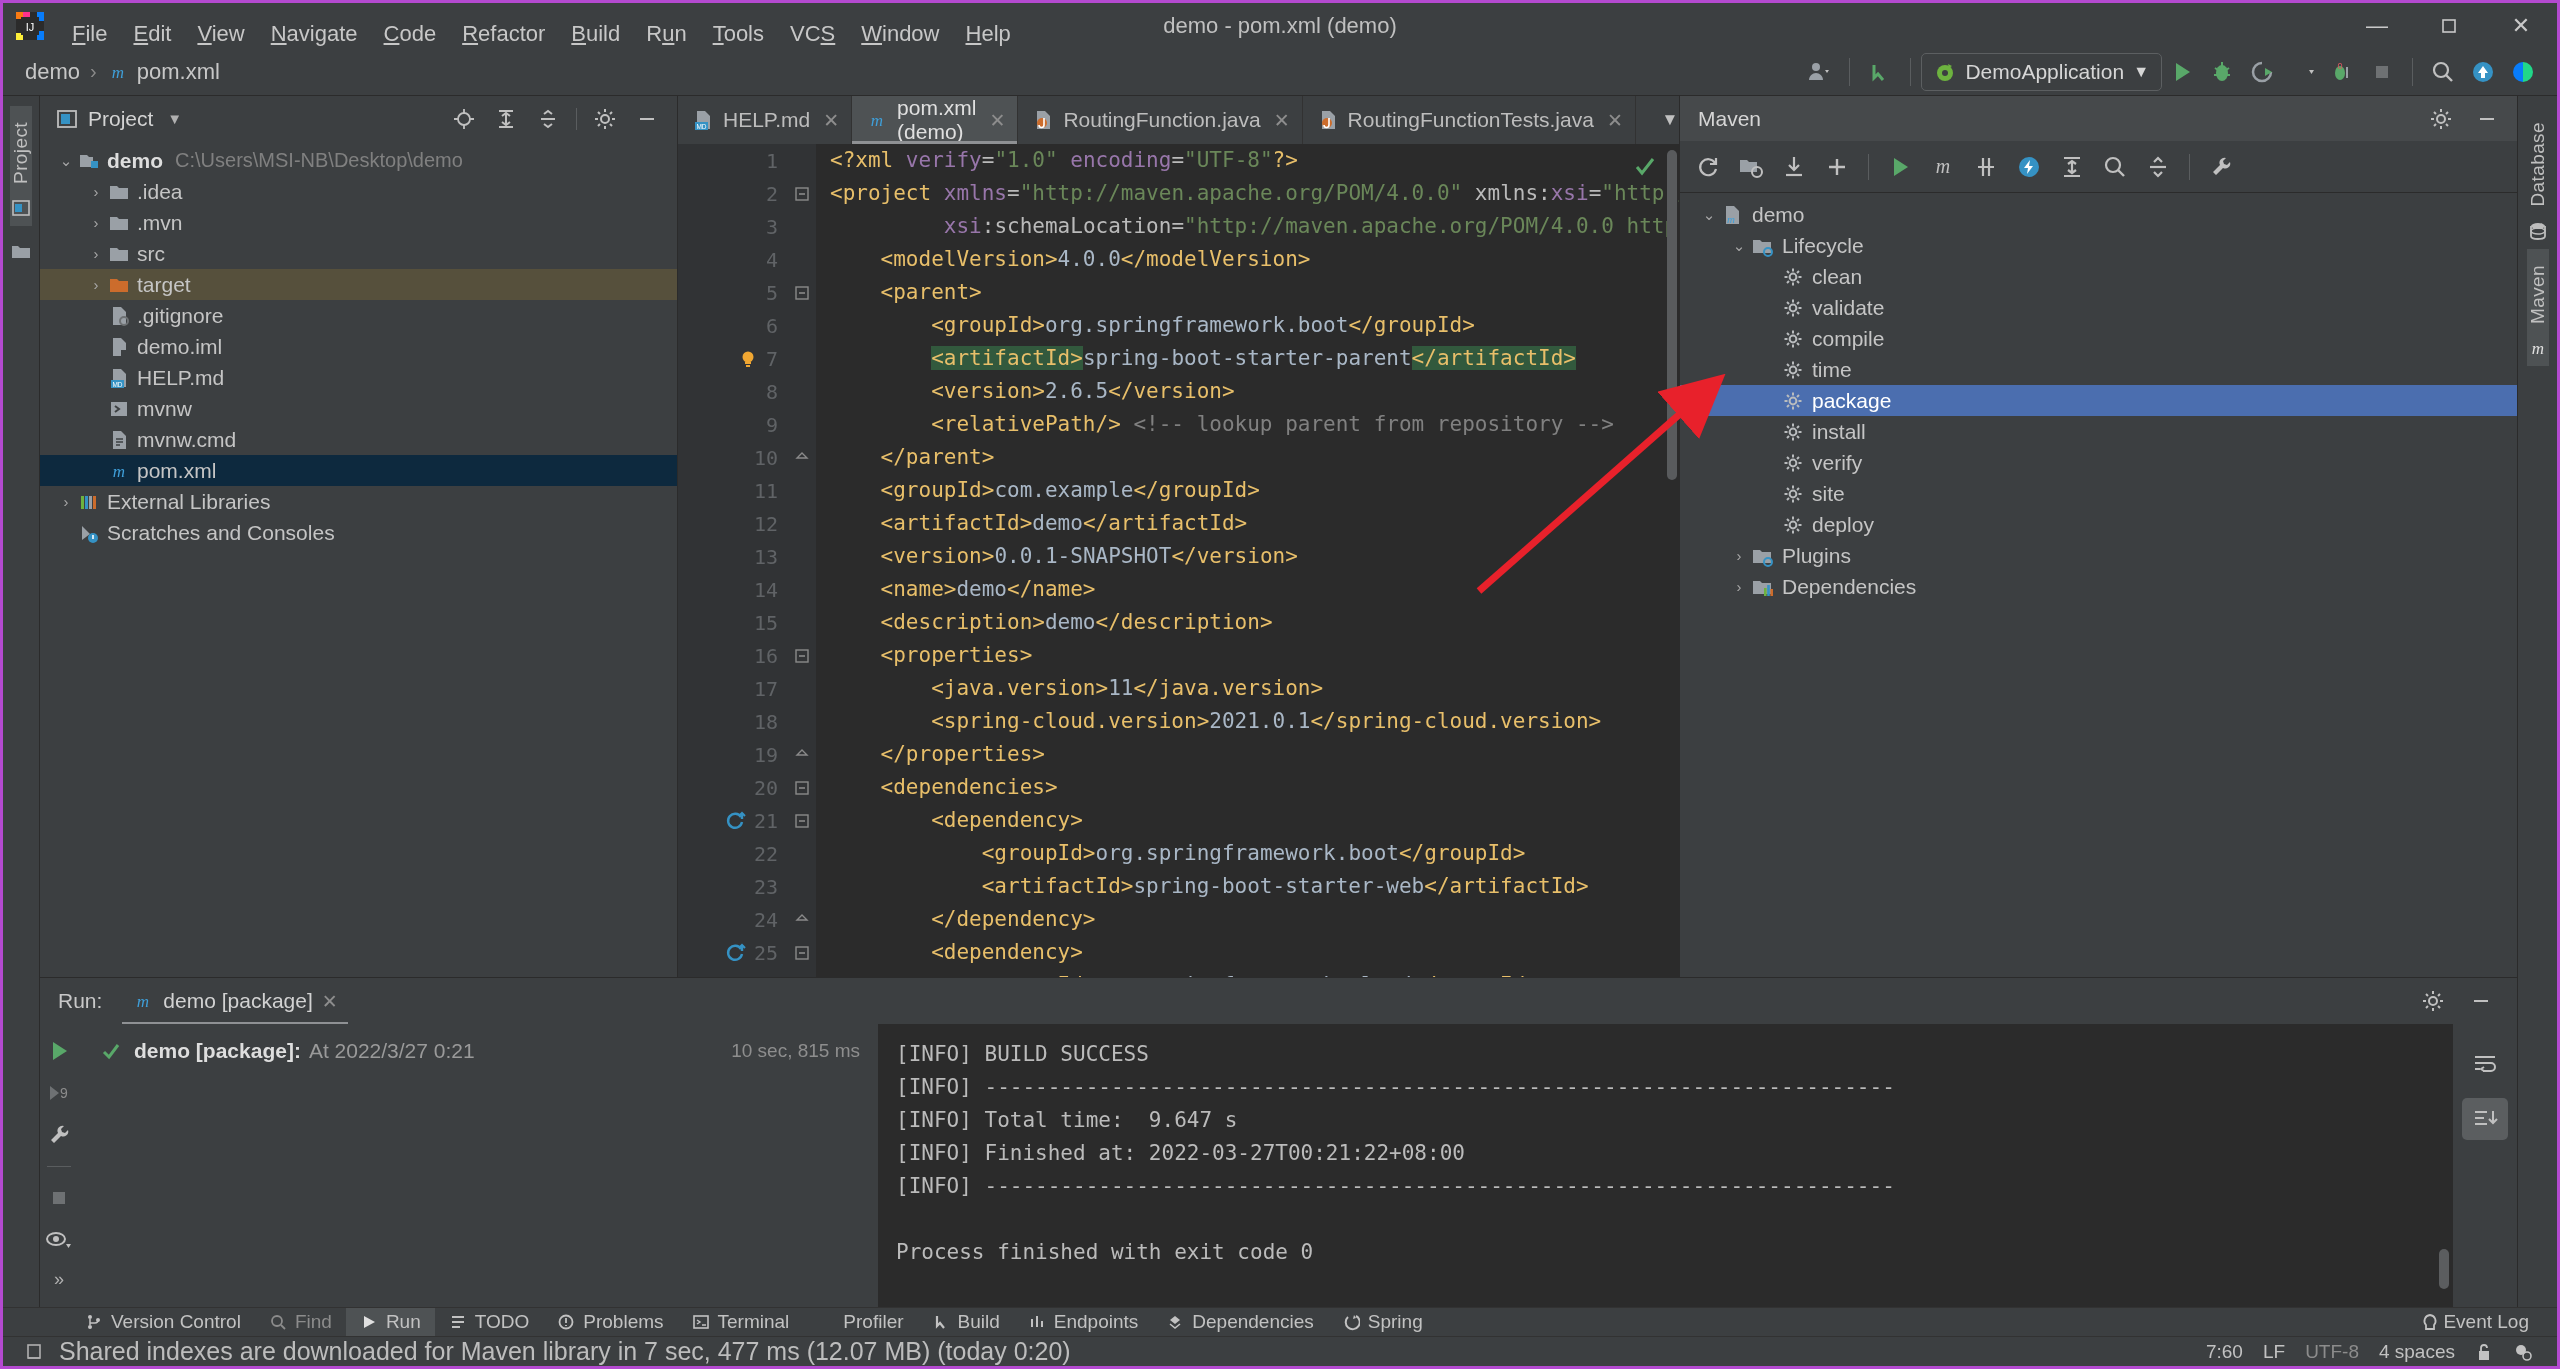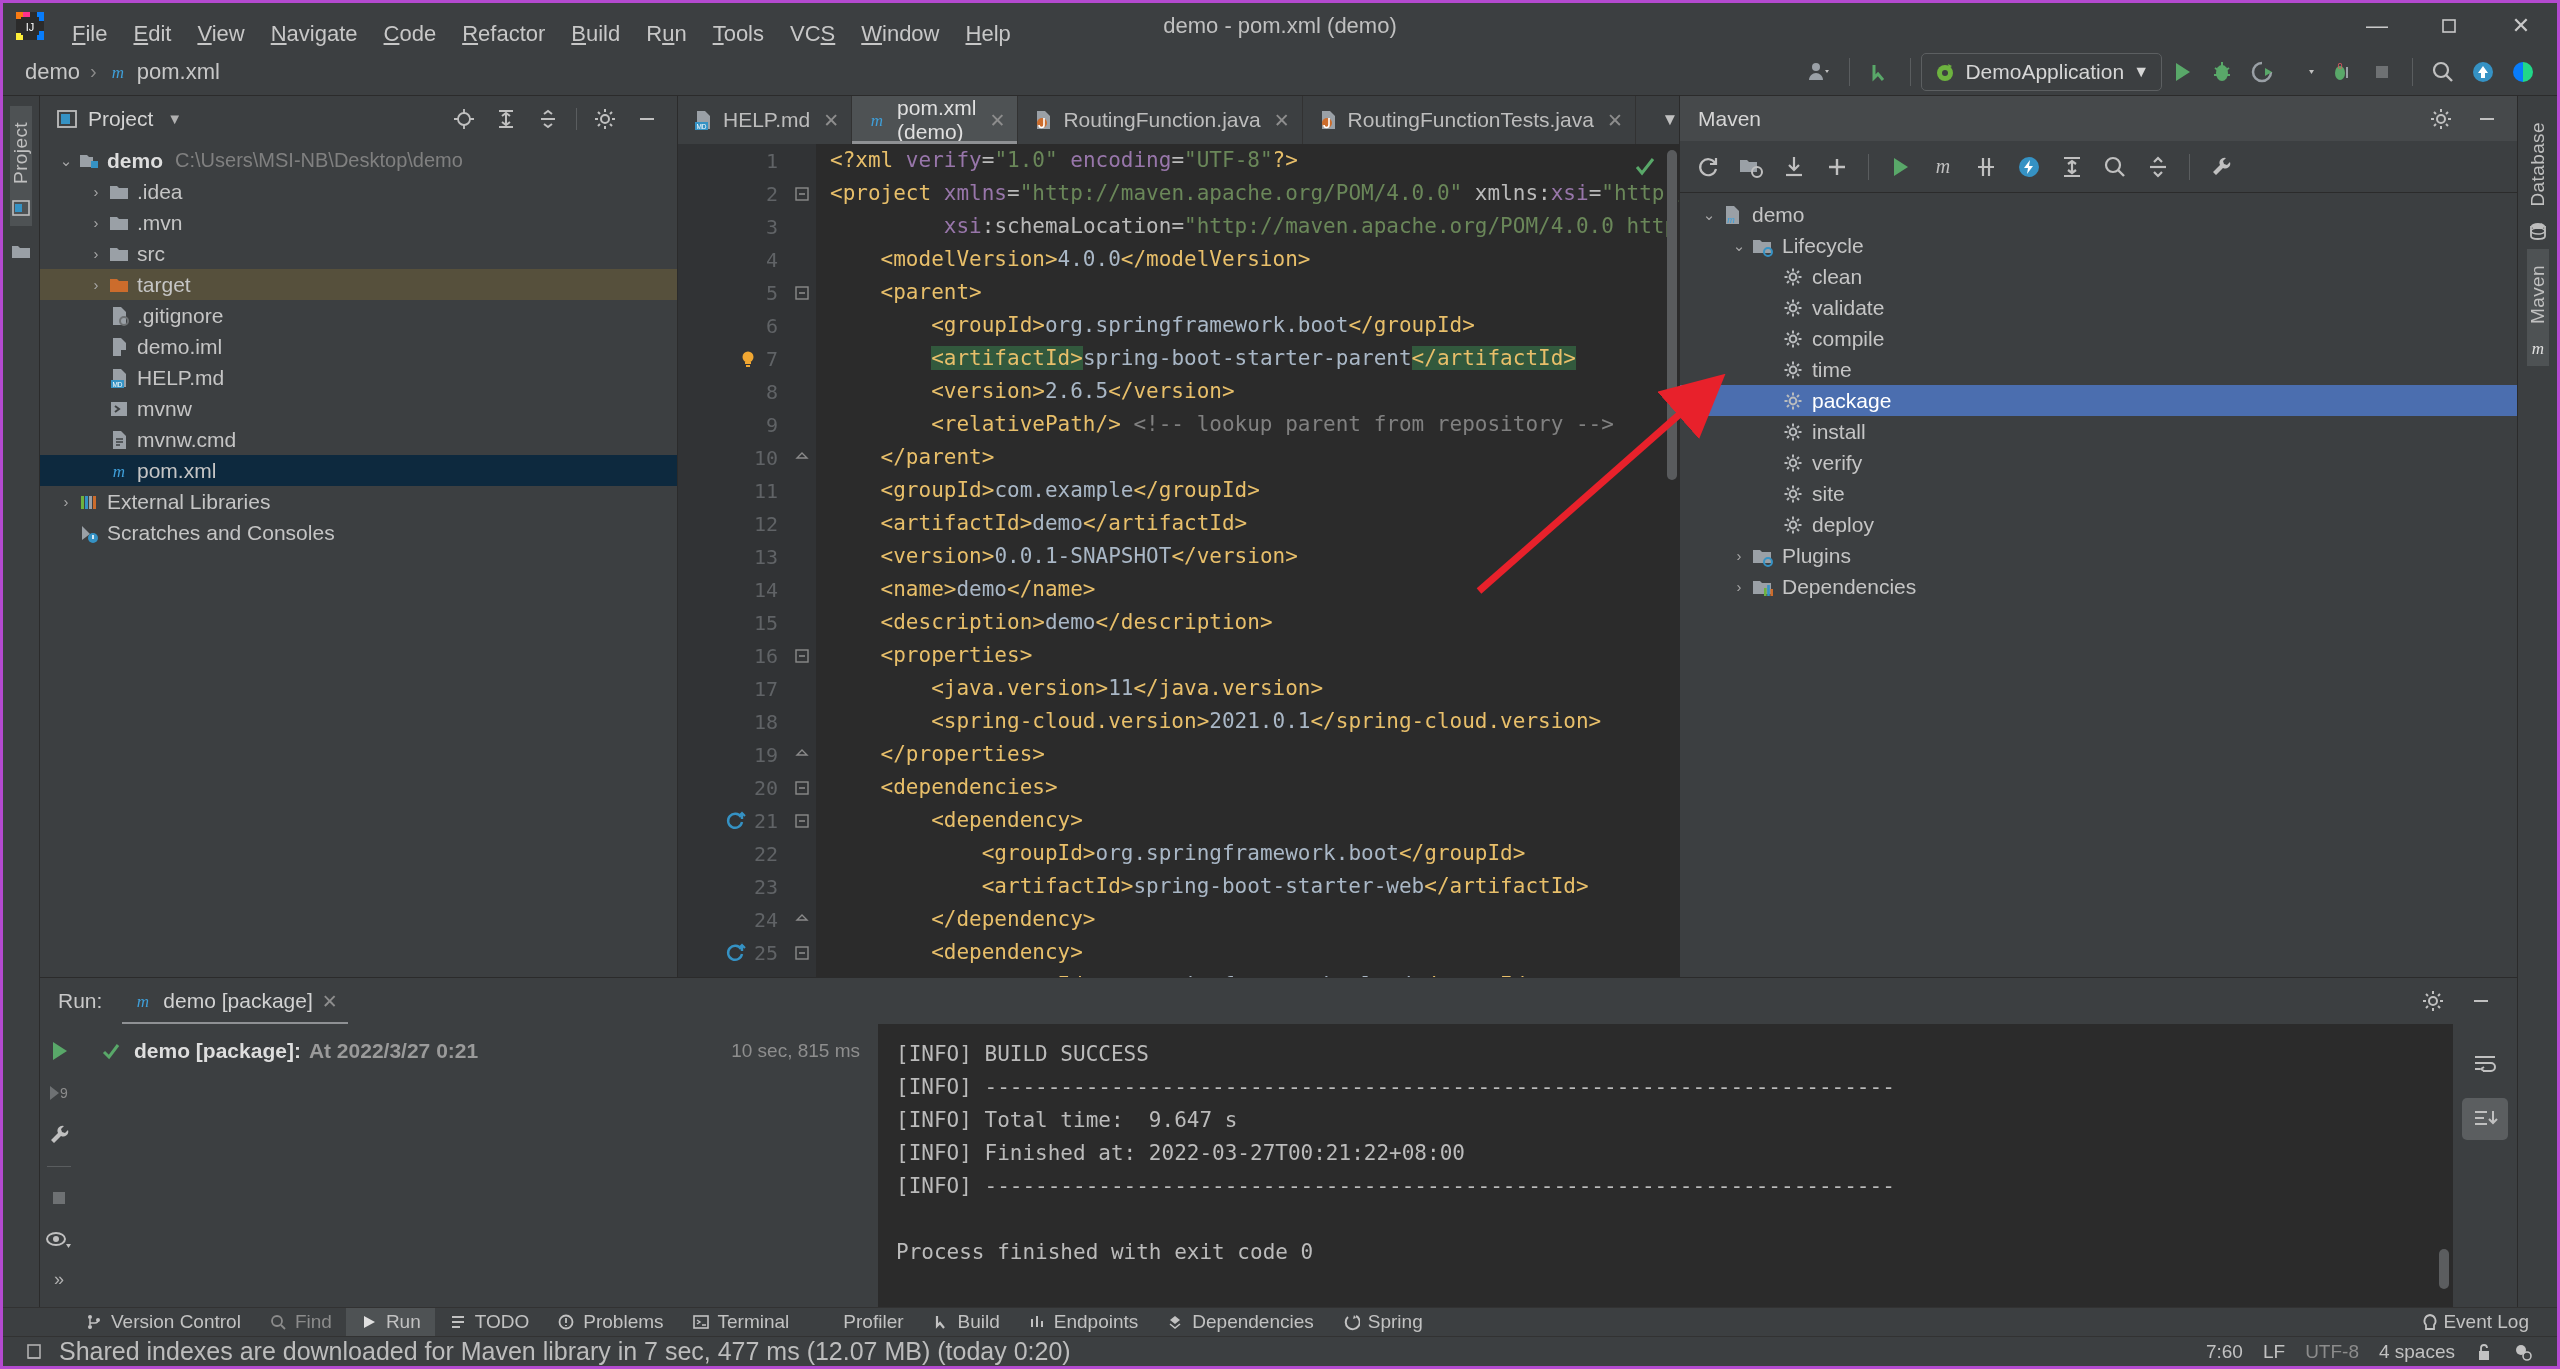--- a/index.html
+++ b/index.html
@@ -116,21 +116,21 @@
   #rw-tab { display:flex; align-items:center; gap:9px; font-size:21px; color:#d2d2d2;
       padding:5px 10px; position:relative; }
   #rw-tab::after { content:""; position:absolute; left:0; right:0; bottom:-7px; height:3px; background:#8f9194; }
   #rw-head-icons { margin-left:auto; display:flex; align-items:center; gap:8px; padding-right:16px; }
   #rw-body { flex:1; display:flex; min-height:0; }
   #rw-gutter { width:38px; background:#3c3f41; display:flex; flex-direction:column;
       align-items:center; gap:16px; padding-top:14px; }
   #rw-tree { width:800px; background:#3c3f41; padding-top:10px; position:relative; }
   .rwrow { display:flex; align-items:center; font-size:21px; padding-left:22px; height:34px; }
   .rwrow .nm { font-weight:bold; color:#dedede; margin-left:12px; }
-  .rwrow .tm { color:#9a9a9a; margin-left:8px;font-weight:bold; }
+  .rwrow .tm { color:#9a9a9a; margin-left:8px; }
   #rw-dur { position:absolute; right:18px; top:16px; font-size:19px; color:#8e8e8e; }
   #console { flex:1; background:#2b2b2b; font-family:"DejaVu Sans Mono", monospace;
       font-size:21px; color:#bbbbbb; padding:14px 0 0 18px; position:relative; overflow:hidden; }
   .coline { height:33px; line-height:33px; white-space:pre; }
   #console-scroll { position:absolute; right:4px; bottom:18px; width:10px; height:40px; background:#5b5d5f; border-radius:5px; }
   #rw-right { width:64px; background:#3c3f41; display:flex; flex-direction:column;
       align-items:center; gap:14px; padding-top:18px; }
   .rbtn { width:46px; height:42px; display:flex; align-items:center; justify-content:center; border-radius:5px; }
   .rbtn.on { background:#5b5e60; }
 

